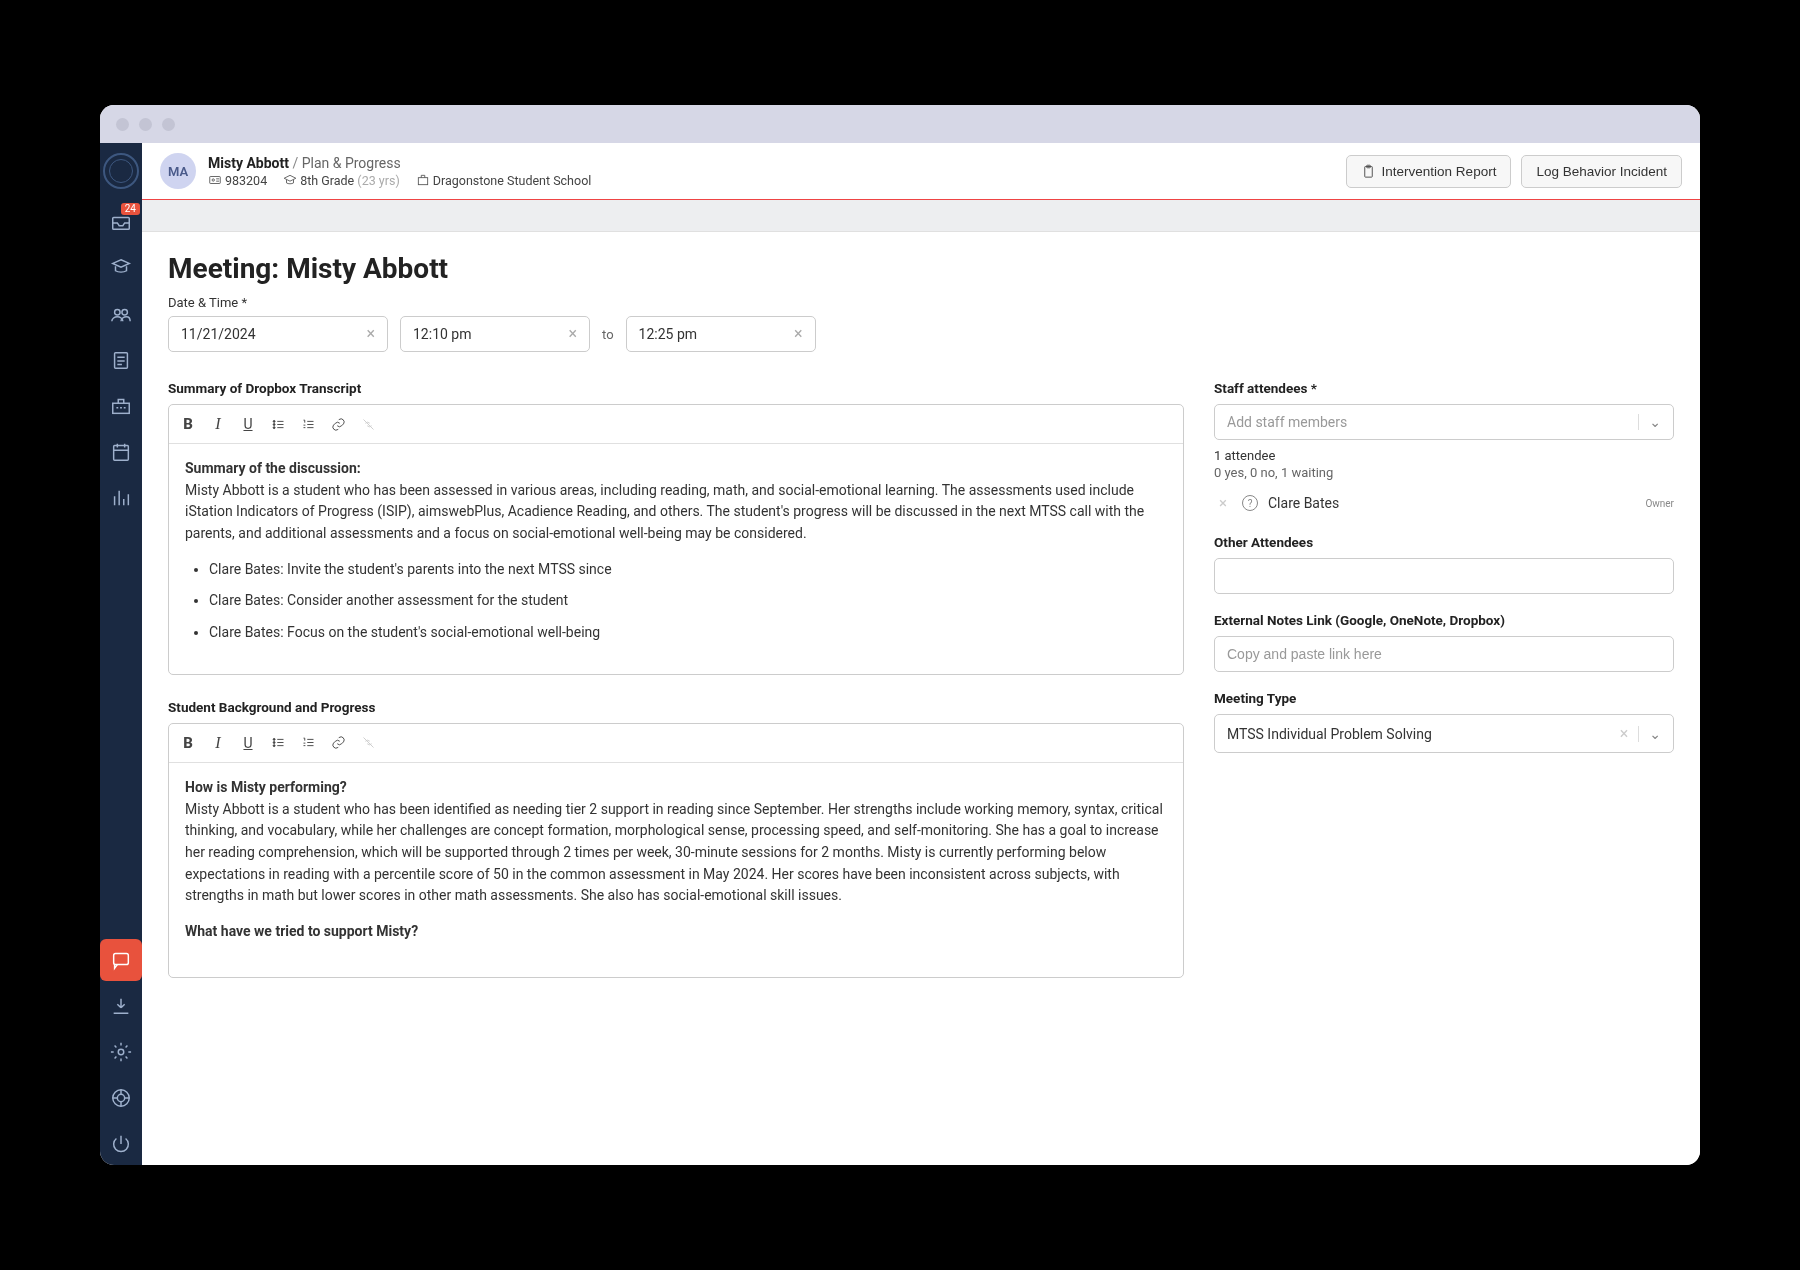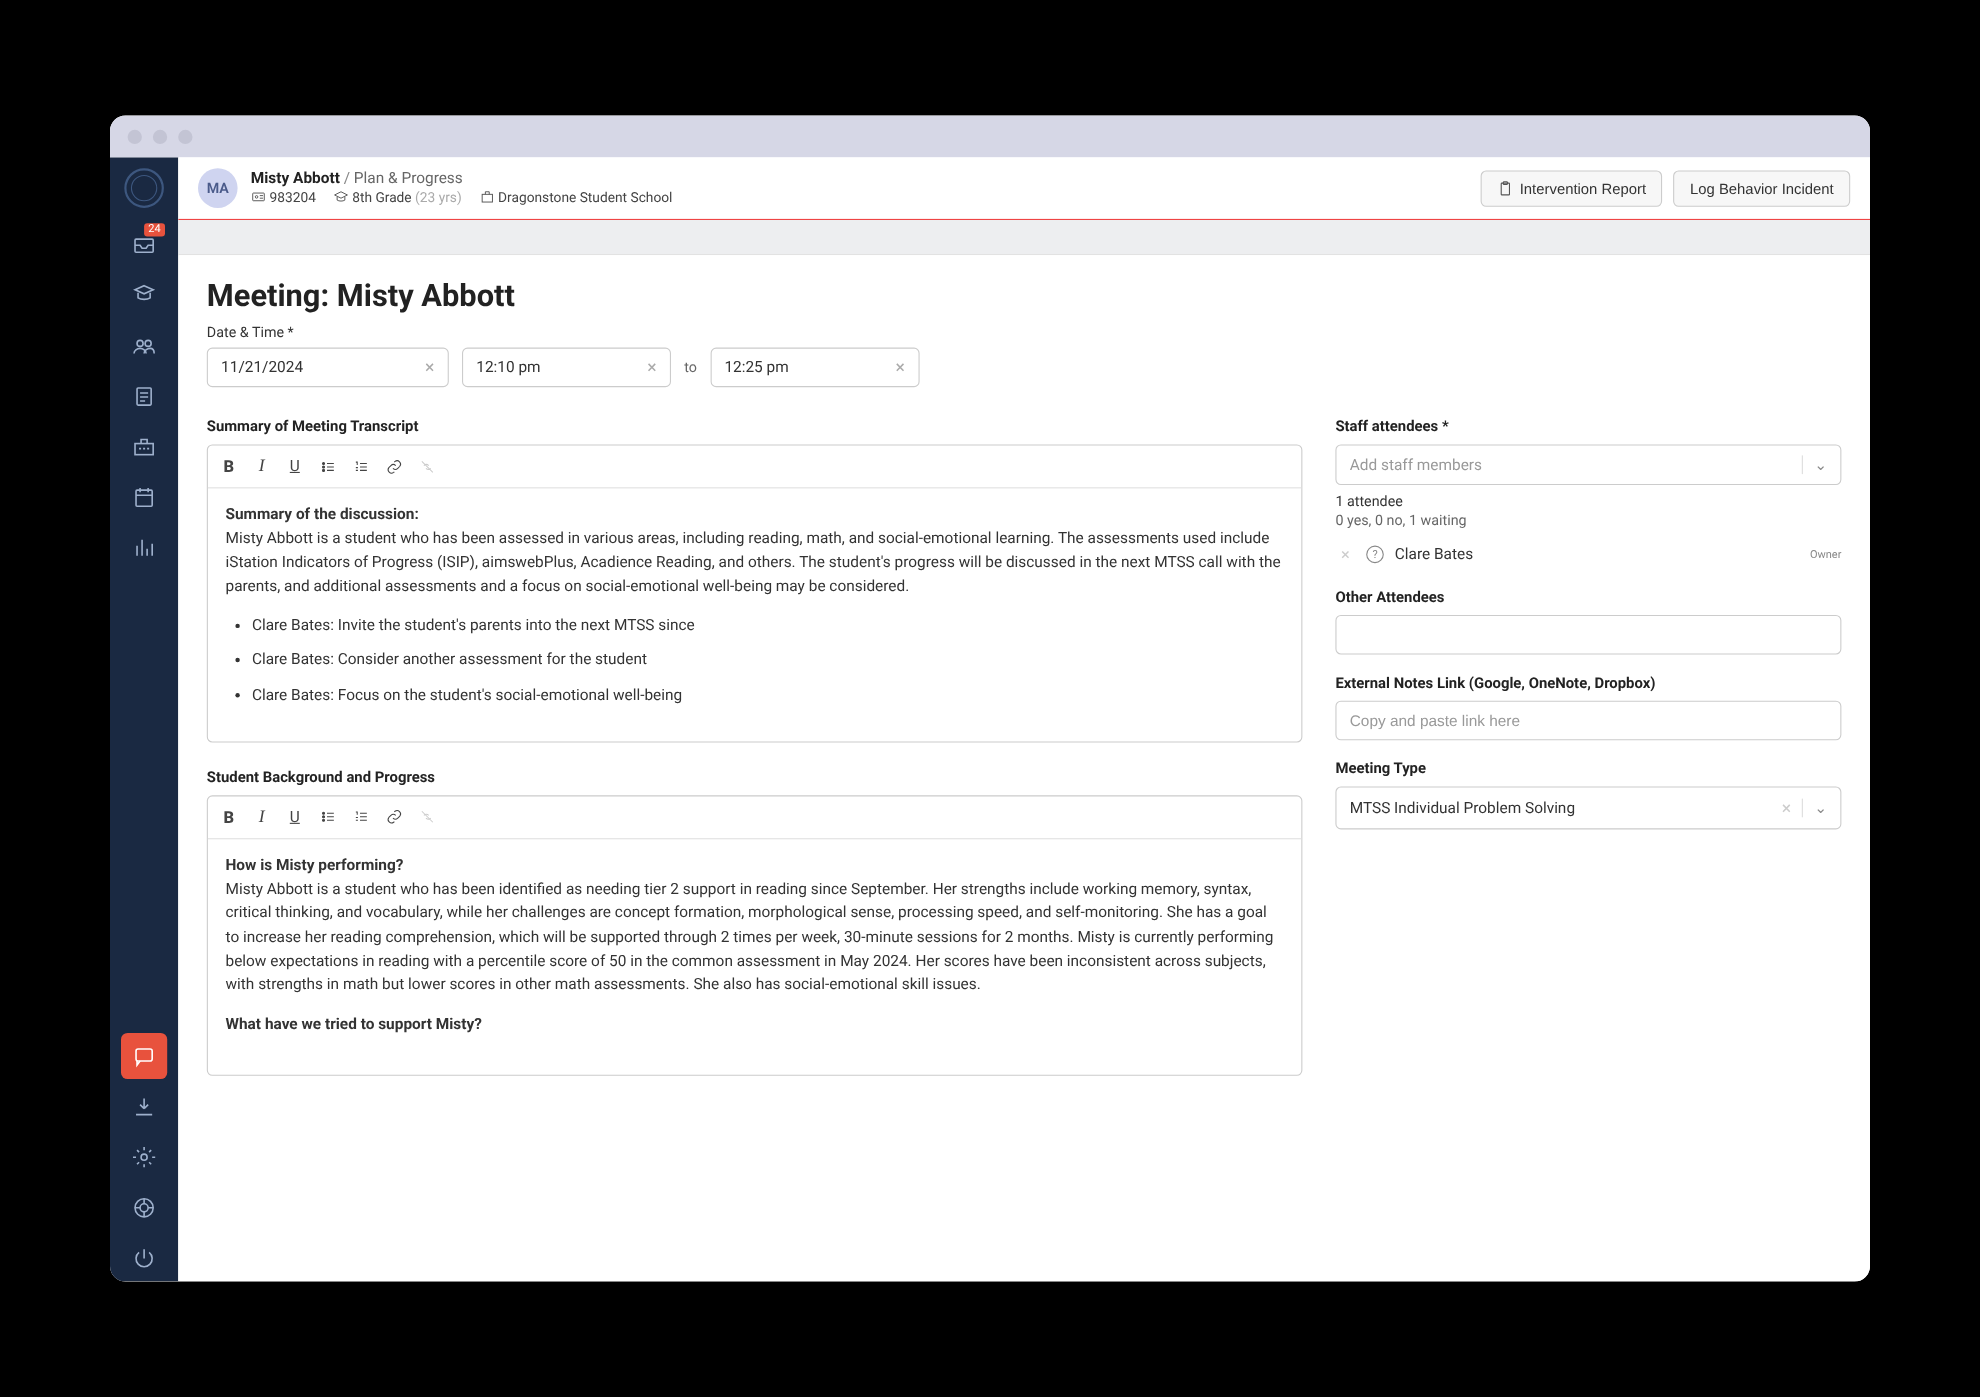--- a/index.html
+++ b/index.html
@@ -36,21 +36,21 @@
   width: 13px; height: 13px;
   border-radius: 50%;
   background: #c3c4d4;
 }
 .app-body {
   flex: 1;
   display: flex;
   overflow: hidden;
 }
 .sidebar {
-  width: 62px;
+  width: 42px;
   background: #1a2942;
   display: flex;
   flex-direction: column;
   align-items: center;
   padding-top: 10px;
   gap: 4px;
 }
 .sidebar-logo {
   width: 36px; height: 36px;
   border: 2px solid #3d577f;
@@ -399,21 +399,21 @@
             <div class="input time">
               <span>12:25 pm</span>
                 <span class="clear">×</span>
             </div>
           </div>
         </div>
 
         <div class="columns">
           <div class="col-left">
 
-            <div class="section-label">Summary of Meeting Transcript</div>
+            <div class="section-label">Summary of Dropbox Transcript</div>
             <div class="editor">
               <div class="toolbar">
                 <div class="tool-btn bold-t">B</div>
                 <div class="tool-btn italic-t">I</div>
                 <div class="tool-btn under-t">U</div>
                 <div class="tool-btn">
                     <svg viewBox="0 0 24 24">
                       <circle cx="5" cy="7" r="1.5" fill="currentColor"></circle>
                       <circle cx="5" cy="12" r="1.5" fill="currentColor"></circle>
                       <circle cx="5" cy="17" r="1.5" fill="currentColor"></circle>

